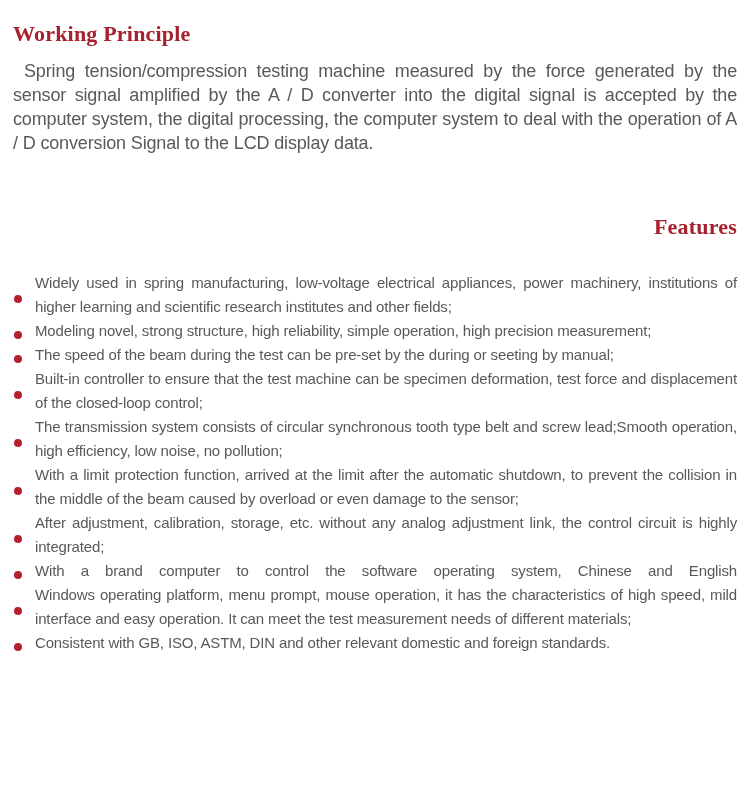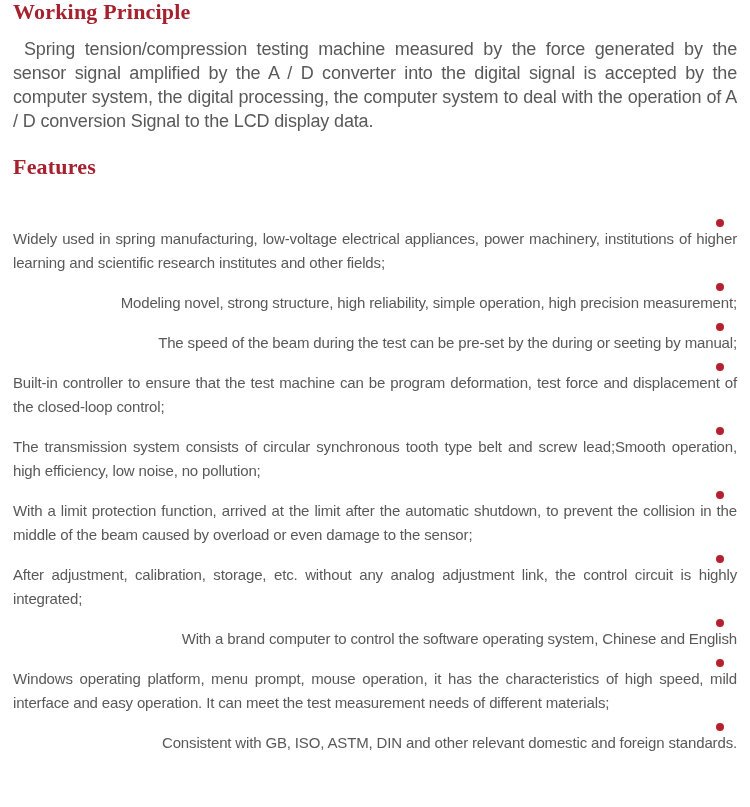--- a/index.html
+++ b/index.html
@@ -29,40 +29,39 @@
   .section-heading {
     font-family: "Liberation Serif", serif;
     font-weight: 700;
     font-size: 22px;
     line-height: 24px;
     color: var(--red-heading);
     margin: 0;
     padding: 0;
     letter-spacing: 0.2px;
   }
-  .wp-heading { }
+  .wp-heading { padding-top: 22px; }
   .wp-paragraph {
     margin: 13px 0 0 0;
     font-size: 18px;
     line-height: 24px;
     letter-spacing: -0.15px;
     text-align: justify;
     text-indent: 11px;
     color: var(--body-text);
   }
-  .ft-heading { margin-top: 22px; }
+  .ft-heading { margin-top: 60px; text-align: right; }
   .features-list {
     list-style: none;
     margin: 32px 0 0 0;
     padding: 0;
   }
   .feature-item {
     display: flex;
-    align-items: flex-end;
-    flex-direction: column;
+    align-items: center;
   }
   .bullet {
     flex: 0 0 auto;
     width: 8px;
     height: 8px;
     margin: 8px 13px 0 1px;
     border-radius: 50%;
     background: var(--red-bullet);
   }
   .item-text {
@@ -98,21 +97,21 @@
         <li class="feature-item">
           <span class="bullet"></span>
           <span class="item-text">Modeling novel, strong structure, high reliability, simple operation, high precision measurement;</span>
         </li>
         <li class="feature-item">
           <span class="bullet"></span>
           <span class="item-text">The speed of the beam during the test can be pre-set by the during or seeting by manual;</span>
         </li>
         <li class="feature-item">
           <span class="bullet"></span>
-          <span class="item-text">Built-in controller to ensure that the test machine can be program deformation, test force and displacement of the closed-loop control;</span>
+          <span class="item-text">Built-in controller to ensure that the test machine can be specimen deformation, test force and displacement of the closed-loop control;</span>
         </li>
         <li class="feature-item">
           <span class="bullet"></span>
           <span class="item-text">The transmission system consists of circular synchronous tooth type belt and screw lead;Smooth operation, high efficiency, low noise, no pollution;</span>
         </li>
         <li class="feature-item">
           <span class="bullet"></span>
           <span class="item-text">With a limit protection function, arrived at the limit after the automatic shutdown, to prevent the collision in the middle of the beam caused by overload or even damage to the sensor;</span>
         </li>
         <li class="feature-item">

